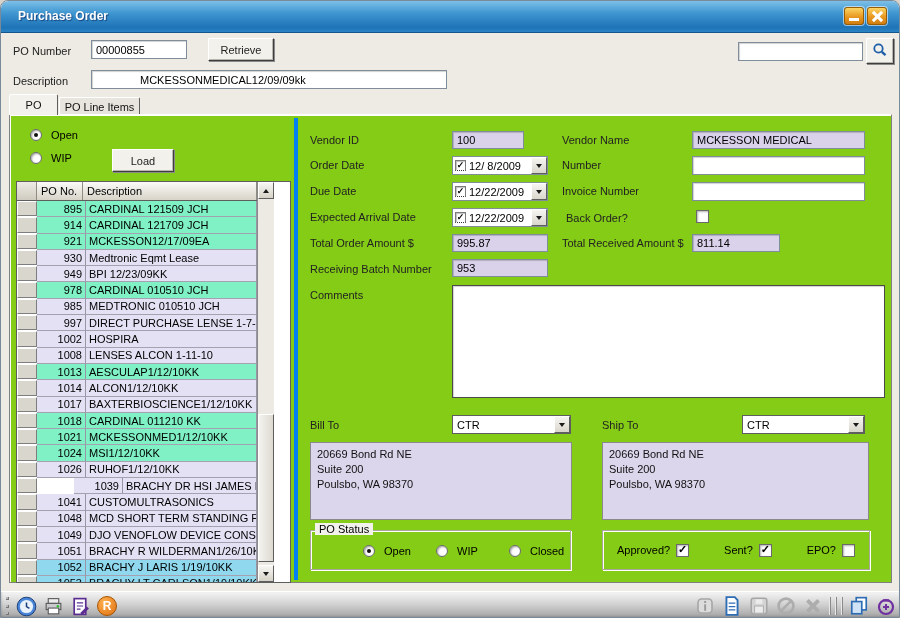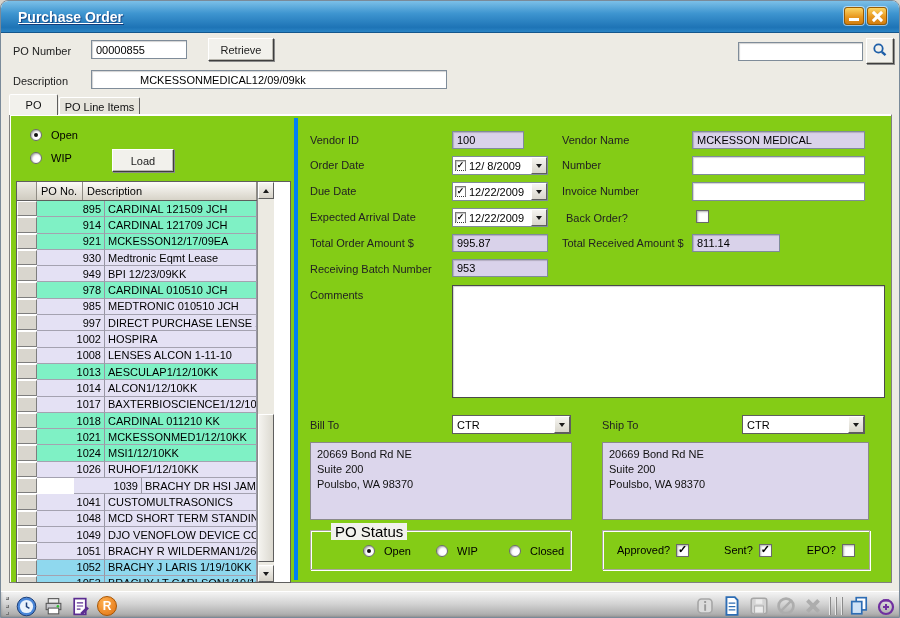--- a/index.html
+++ b/index.html
@@ -9,21 +9,21 @@
     border:1px solid #7A8A99; border-radius:8px 8px 0 0; overflow:hidden;
   }
   
   .titlebar {
     position:absolute; left:0; top:0; width:900px; height:32px;
     background:linear-gradient(180deg,#7CC0E8 0%,#3E95D0 40%,#1E74B6 85%,#2A84C4 100%);
     border-bottom:1px solid #14568C; border-radius:7px 7px 0 0;
   }
   .titlebar .title {
     position:absolute; left:17px; top:8px; color:#fff; font-weight:bold;
-    font-size:14px; text-shadow:1px 1px 1px rgba(0,0,60,.5);text-decoration:underline;
+    font-size:12px; text-shadow:1px 1px 1px rgba(0,0,60,.5);
   }
   .winbtn { position:absolute; top:6px; width:20px; height:18px; border:1px solid #9A5C00;
     border-radius:3px; box-shadow:0 0 0 1px rgba(255,255,255,.55);
     background:linear-gradient(180deg,#FCD563,#E89820 55%,#D07D10); cursor:pointer; }
   .winbtn.min { left:843px; }
   .winbtn.close { left:866px; }
   .winbtn.min::after { content:''; position:absolute; left:4px; bottom:3px; width:10px; height:3px; background:#fff; }
   .winbtn.close::before, .winbtn.close::after {
     content:''; position:absolute; left:8px; top:2px; width:3px; height:13px; background:#fff; }
   .winbtn.close::before { transform:rotate(45deg); }
@@ -74,21 +74,21 @@
     border-bottom:1px solid #5E5E5E; font-size:11px; }
   .ghcell { border-right:1px solid #8F8C84; display:flex; align-items:center; padding:0 4px; }
   .gh-sel { width:20px; flex:none; background:linear-gradient(180deg,#EDEBE4,#CFCBC0); }
   .gh-po { width:46px; flex:none; }
   .gh-desc { flex:1; }
   .grow { display:flex; height:16.3px; flex:none; font-size:11px; }
   .gcell { border-right:1px solid #9896A4; border-bottom:1px solid #A4A2B0; display:flex;
     align-items:center; overflow:hidden; white-space:nowrap; }
   .gsel { width:20px; flex:none; background:#D9D6CE; border:1px solid; margin-bottom:1px;
     border-color:#FFF #7E7E7E #7E7E7E #FFF; cursor:pointer; }
-  .gpo { width:68px; flex:none; justify-content:flex-end; padding-right:3px; }
+  .gpo { width:49px; flex:none; justify-content:flex-end; padding-right:3px; }
   .gdesc { flex:1; padding-left:3px; }
   
   .vscroll { width:17px; flex:none; background:#ECEAE2; border-left:1px solid #8A8A8A; position:relative; }
   .sbtn { position:absolute; left:0; width:16px; height:17px; background:linear-gradient(180deg,#F7F6F2,#D6D2C8);
     border:1px solid; border-color:#FFF #5E5E5E #5E5E5E #FFF; display:flex; align-items:center;
     justify-content:center; cursor:pointer; }
   .sb-up { top:0; }
   .sb-down { bottom:0; }
   .sthumb { position:absolute; left:0; top:232px; width:16px; height:148px;
     background:linear-gradient(90deg,#F4F3EF,#DCD9D0); border:1px solid; border-color:#FFF #5E5E5E #5E5E5E #FFF; cursor:grab; }
@@ -99,21 +99,21 @@
     box-shadow:inset 1px 1px 1px rgba(0,0,0,.25); display:inline-flex; align-items:center;
     justify-content:center; flex:none; border-bottom:1px dotted #333; }
   .datefld .cb::after { content:'✓'; font-size:9px; font-weight:bold; margin-top:-1px; }
   .datefld .dtext { flex:1; padding-left:1px; }
   .selfld { position:absolute; background:#fff; border:1px solid #5E5E5E; display:flex;
     align-items:center; height:19px; font-size:11px; cursor:pointer; }
   .selfld .stext { flex:1; padding-left:4px; }
   .addrbox { position:absolute; background:#DCD6EC; border:1px solid #8A8A8A; font-size:11px;
     padding:4px 6px; white-space:pre-line; line-height:1.35; color:#111; }
   .groupbox { position:absolute; border:1px solid #A9A69A; box-shadow:inset 1px 1px 0 #fff, 1px 1px 0 #fff; }
-  .groupbox .legend { position:absolute; left:20px; top:-8px; background:#F2F1EC; padding:0 4px; font-size:15px; }
+  .groupbox .legend { position:absolute; left:4px; top:-8px; background:#F2F1EC; padding:0 4px; font-size:11px; }
   .flagitem { display:flex; align-items:center; gap:6px; font-size:11px; cursor:pointer; }
   
   .footer { position:absolute; left:0; top:590px; width:900px; height:28px;
     background:linear-gradient(180deg,#F4F4F4 0%,#D2D2D2 45%,#9E9E9E 100%);
     border-top:1px solid #FFF; box-shadow:inset 0 -2px 3px rgba(0,0,0,.25); }
   .fgroup { position:absolute; top:3px; display:flex; align-items:center; gap:5px; }
   .fg-left { left:5px; } .fg-right { right:4px; }
   .grip { width:4px; height:18px; display:flex; flex-direction:column; justify-content:space-between; }
   .grip i { display:block; width:3px; height:3px; background:#B8B8B8; border-right:1px solid #777; border-bottom:1px solid #777; }
   .ficon { width:22px; height:22px; display:inline-flex; align-items:center; justify-content:center; cursor:pointer; }

